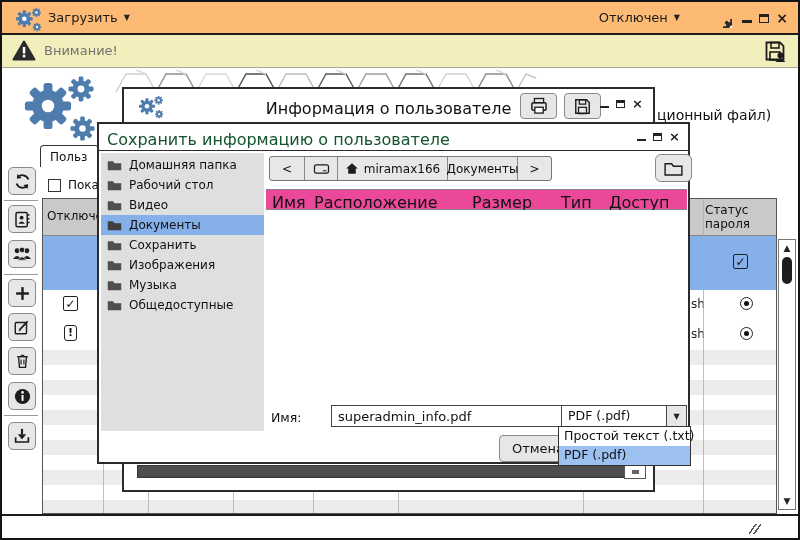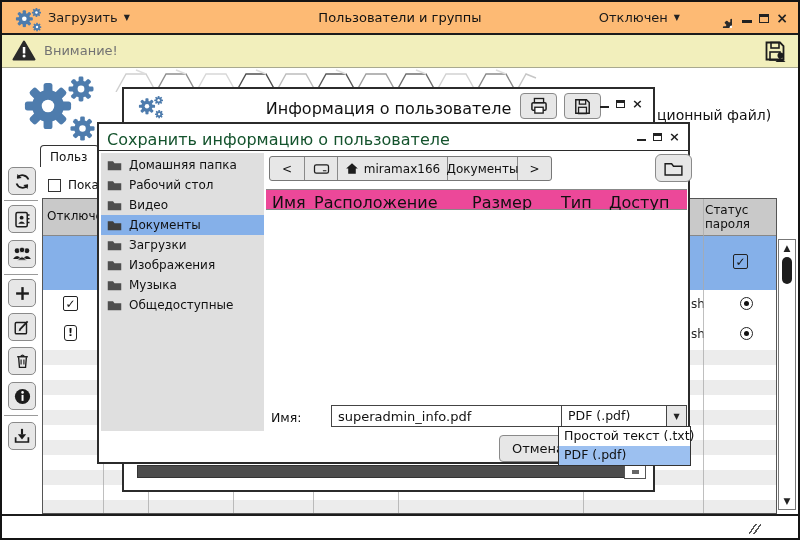--- a/index.html
+++ b/index.html
@@ -126,21 +126,20 @@
 <div id="app">
 
   <div class="titlebar">
     <svg class="abs" style="left:12px;top:5px" width="28" height="25" viewBox="0 0 76 68">
         <use href="#sym-logo"></use>
       </svg>
     <div class="menu-item" style="left:46px">
       <span>Загрузить</span>
       <span class="menu-caret">▼</span>
     </div>
-    <div class="win-title">Пользователи и группы</div>
     <div class="menu-item" style="right:118px">
       <span>Отключен</span>
       <span class="menu-caret">▼</span>
     </div>
     <svg class="abs" style="right:66px;top:7px" width="19" height="19" viewBox="-13 -13 26 26">
         <use href="#sym-gear" fill="#2b2b2b"></use>
       </svg>
     <div class="winctl" style="right:10px">
       <div class="ctl-min"></div>
       <div class="ctl-max"></div>
@@ -359,21 +358,21 @@
       <div class="place sel">
         <svg width="15" height="12" viewBox="0 0 20 16">
             <use href="#sym-folder" fill="#3f3f3f"></use>
           </svg>
         <span>Документы</span>
       </div>
       <div class="place">
         <svg width="15" height="12" viewBox="0 0 20 16">
             <use href="#sym-folder" fill="#4f4f4f"></use>
           </svg>
-        <span>Загрузки</span>
+        <span>Сохранить</span>
       </div>
       <div class="place">
         <svg width="15" height="12" viewBox="0 0 20 16">
             <use href="#sym-folder" fill="#4f4f4f"></use>
           </svg>
         <span>Изображения</span>
       </div>
       <div class="place">
         <svg width="15" height="12" viewBox="0 0 20 16">
             <use href="#sym-folder" fill="#4f4f4f"></use>

